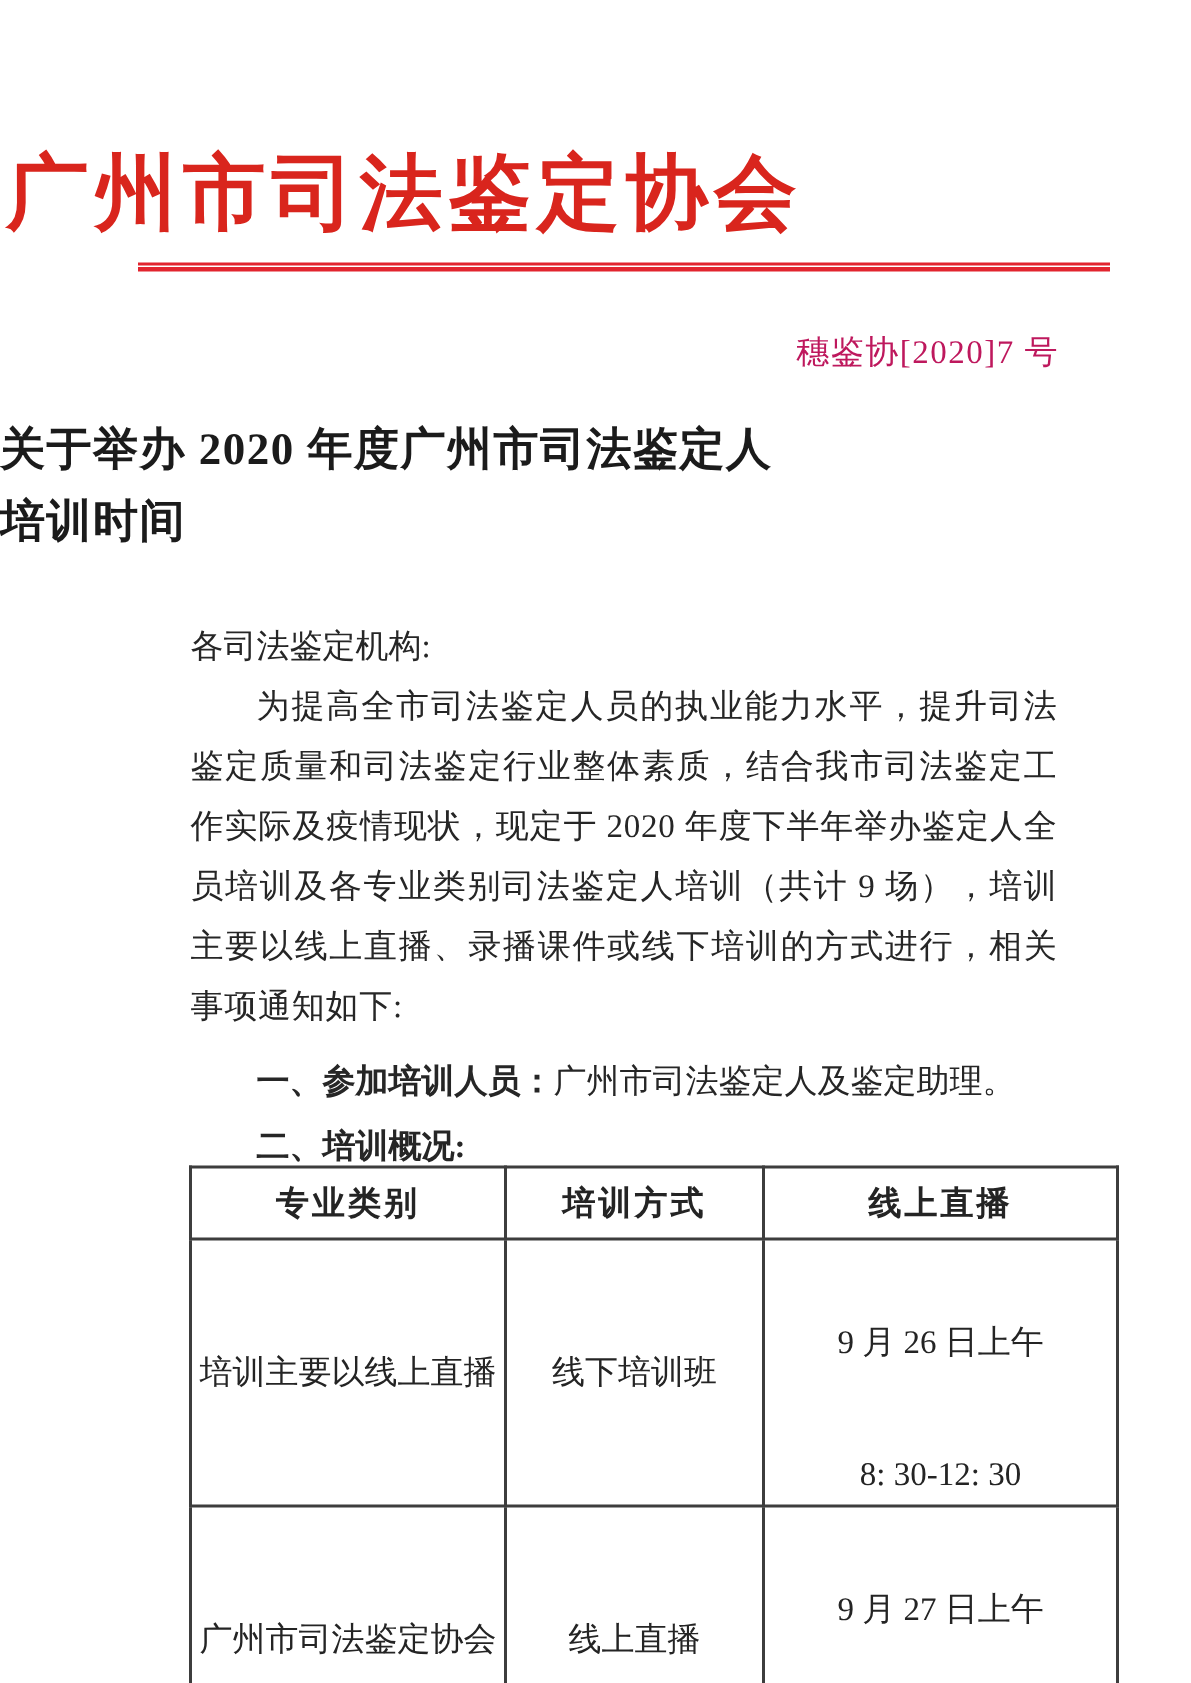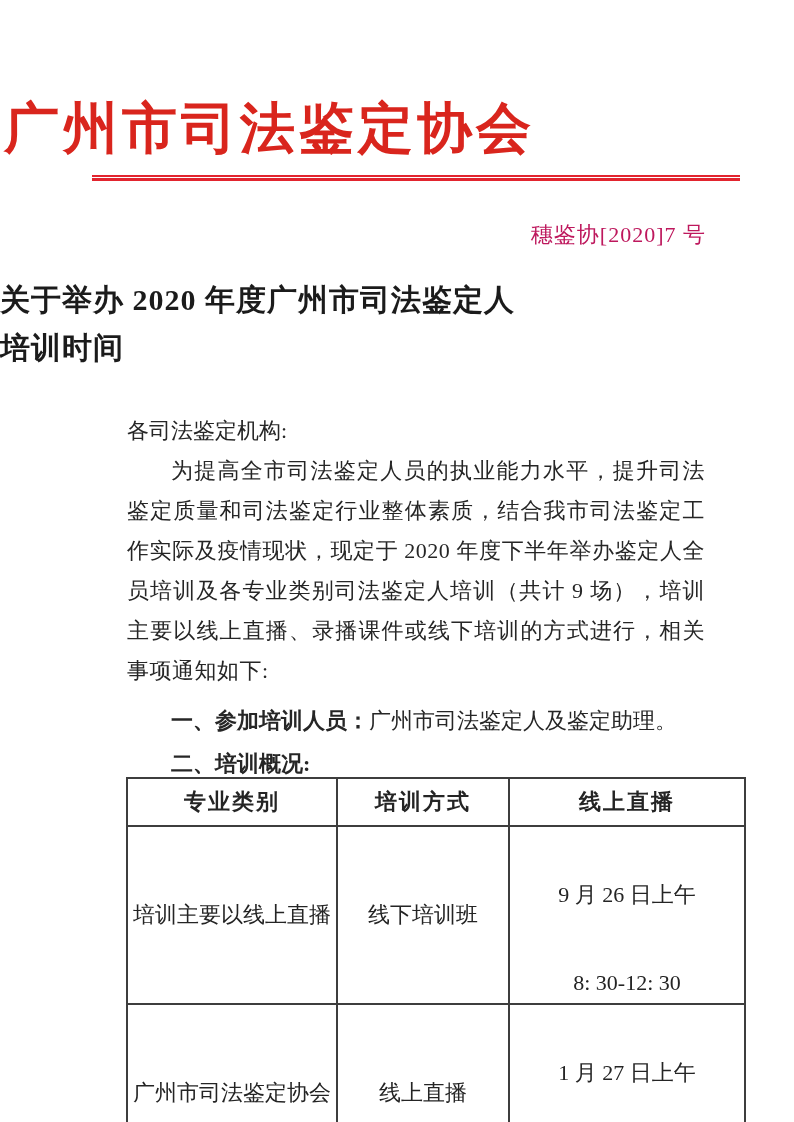--- a/index.html
+++ b/index.html
@@ -123,20 +123,20 @@
       <td>线下培训班</td>
       <td class="time-cell">
         <div>9 月 26 日上午</div>
         <div>8: 30-12: 30</div>
       </td>
     </tr>
     <tr>
       <td>广州市司法鉴定协会</td>
       <td>线上直播</td>
       <td class="time-cell">
-        <div>1 月 27 日上午</div>
+        <div>9 月 27 日上午</div>
         <div>8: 30-12: 30</div>
       </td>
     </tr>
   </tbody>
     </table>
 
 </div>
 
 </body></html>

